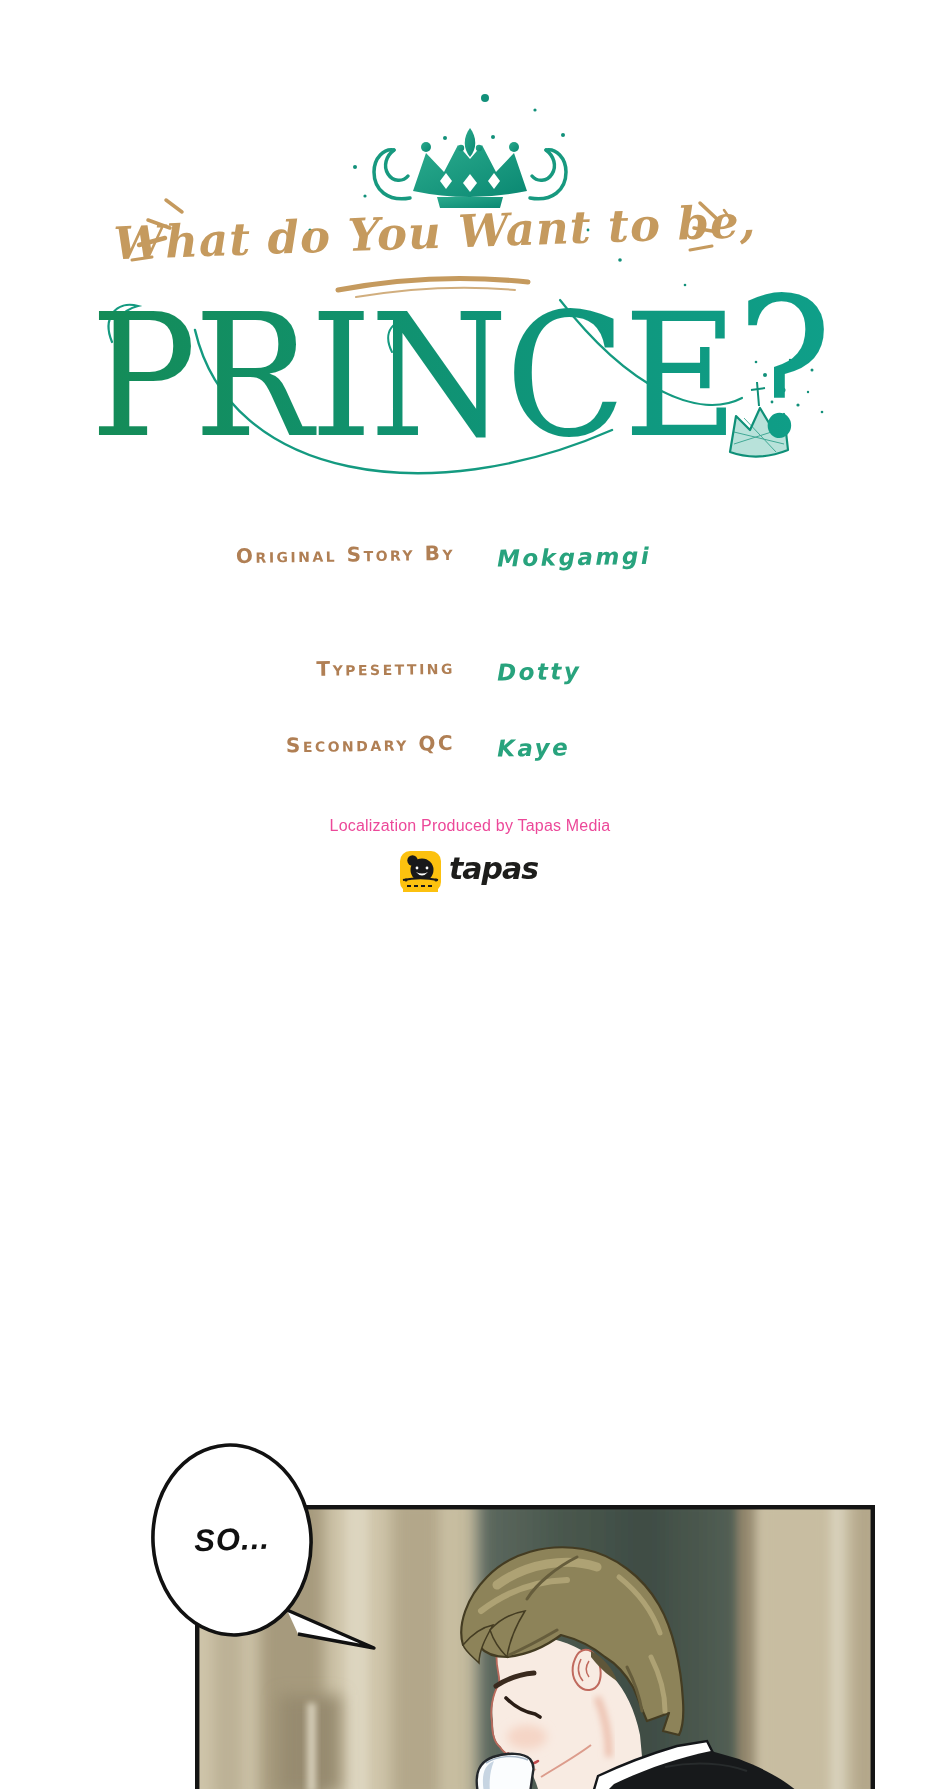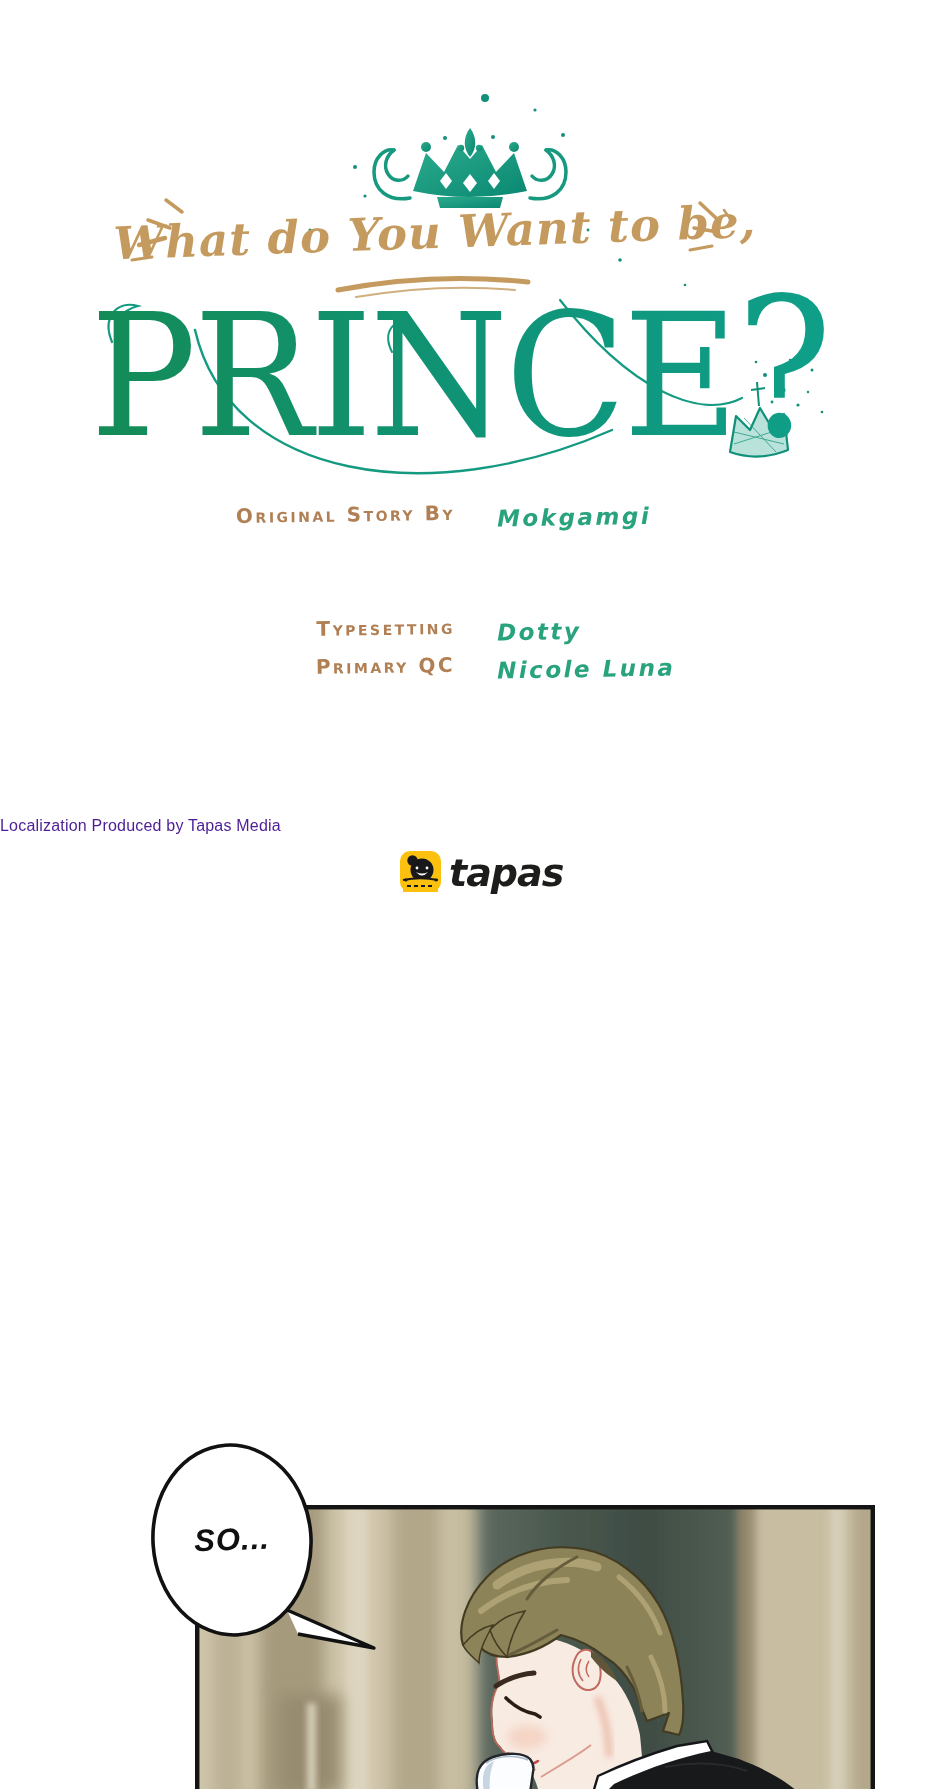--- a/index.html
+++ b/index.html
@@ -13,37 +13,37 @@
     font-size:45px;color:#c59a5e;letter-spacing:1px;transform:rotate(-2deg);}
   .prince{left:0;top:272px;width:920px;text-align:center;
     font-family:"DejaVu Serif",serif;font-size:170px;line-height:1;letter-spacing:-3px;
     color:#11926f;
     background:linear-gradient(90deg,#158a52 0%,#0f9478 55%,#0fa18c 100%);
     -webkit-background-clip:text;background-clip:text;-webkit-text-fill-color:transparent;
     transform:scaleX(0.93);}
   .prince .qmark{font-size:1.14em;}
 
   
-  .credits{left:0;top:500px;width:940px;height:232px;}
+  .credits{left:0;top:540px;width:940px;height:232px;}
   .credit-row{position:absolute;left:0;width:940px;height:38px;}
   .credit-label{position:absolute;left:150px;width:305px;text-align:right;
     font-family:"DejaVu Sans",sans-serif;font-size:20px;line-height:30px;
     font-variant:small-caps;letter-spacing:2.5px;font-weight:bold;
     color:#b07f54;transform:rotate(-0.8deg);}
   .credit-value{position:absolute;left:497px;width:400px;text-align:left;
     font-family:"DejaVu Sans",sans-serif;font-size:23px;line-height:30px;
     letter-spacing:2.5px;font-weight:bold;font-style:italic;
     color:#28a37d;transform:rotate(-1deg);}
 
   
-  .localization{left:0;top:817px;width:940px;text-align:left;
-    font-size:16px;color:#4c1d95;letter-spacing:0.2px;}
+  .localization{left:0;top:817px;width:940px;text-align:center;
+    font-size:16px;color:#ec4899;letter-spacing:0.2px;}
   .tapas-wordmark{left:449px;top:851px;
     font-family:"DejaVu Sans",sans-serif;font-weight:bold;font-style:italic;
-    font-size:38px;color:#1d1d1b;letter-spacing:-1px;}
+    font-size:30px;color:#1d1d1b;letter-spacing:-1px;}
 
   
   .panel{left:195px;top:1505px;width:680px;height:284px;overflow:hidden;}
   .bubble-wrap{left:140px;top:1424px;width:260px;height:244px;}
   .bubble-text{left:152px;top:1522px;width:160px;text-align:center;
     font-style:italic;font-weight:600;font-size:31px;color:#101010;letter-spacing:1px;
     transform:rotate(-2deg);}
 </style>
 </head>
 <body>
@@ -135,23 +135,23 @@
 
   <div class="abs credits">
     <div class="credit-row" style="top:0">
       <div class="credit-label">Original Story By</div>
       <div class="credit-value">Mokgamgi</div>
     </div>
     <div class="credit-row" style="top:114px">
       <div class="credit-label">Typesetting</div>
       <div class="credit-value">Dotty</div>
     </div>
-    <div class="credit-row" style="top:152px">
-      <div class="credit-label">Primary QC</div>
-      <div class="credit-value">Nicole Luna</div>
+    <div class="credit-row" style="top:190px">
+      <div class="credit-label">Secondary QC</div>
+      <div class="credit-value">Kaye</div>
     </div>
   </div>
 
   <div class="abs localization">Localization Produced by Tapas Media</div>
 
   <svg class="abs" style="left:398px;top:849px;" width="46" height="46" viewBox="0 0 46 46">
     <rect x="2" y="2" width="41" height="41" rx="10" fill="#fcc10f"></rect>
     <circle cx="24" cy="21" r="11.5" fill="#18181a"></circle>
     <circle cx="14.5" cy="11.5" r="5.2" fill="#18181a"></circle>
     <circle cx="19" cy="19" r="1.4" fill="#ffffff"></circle>

